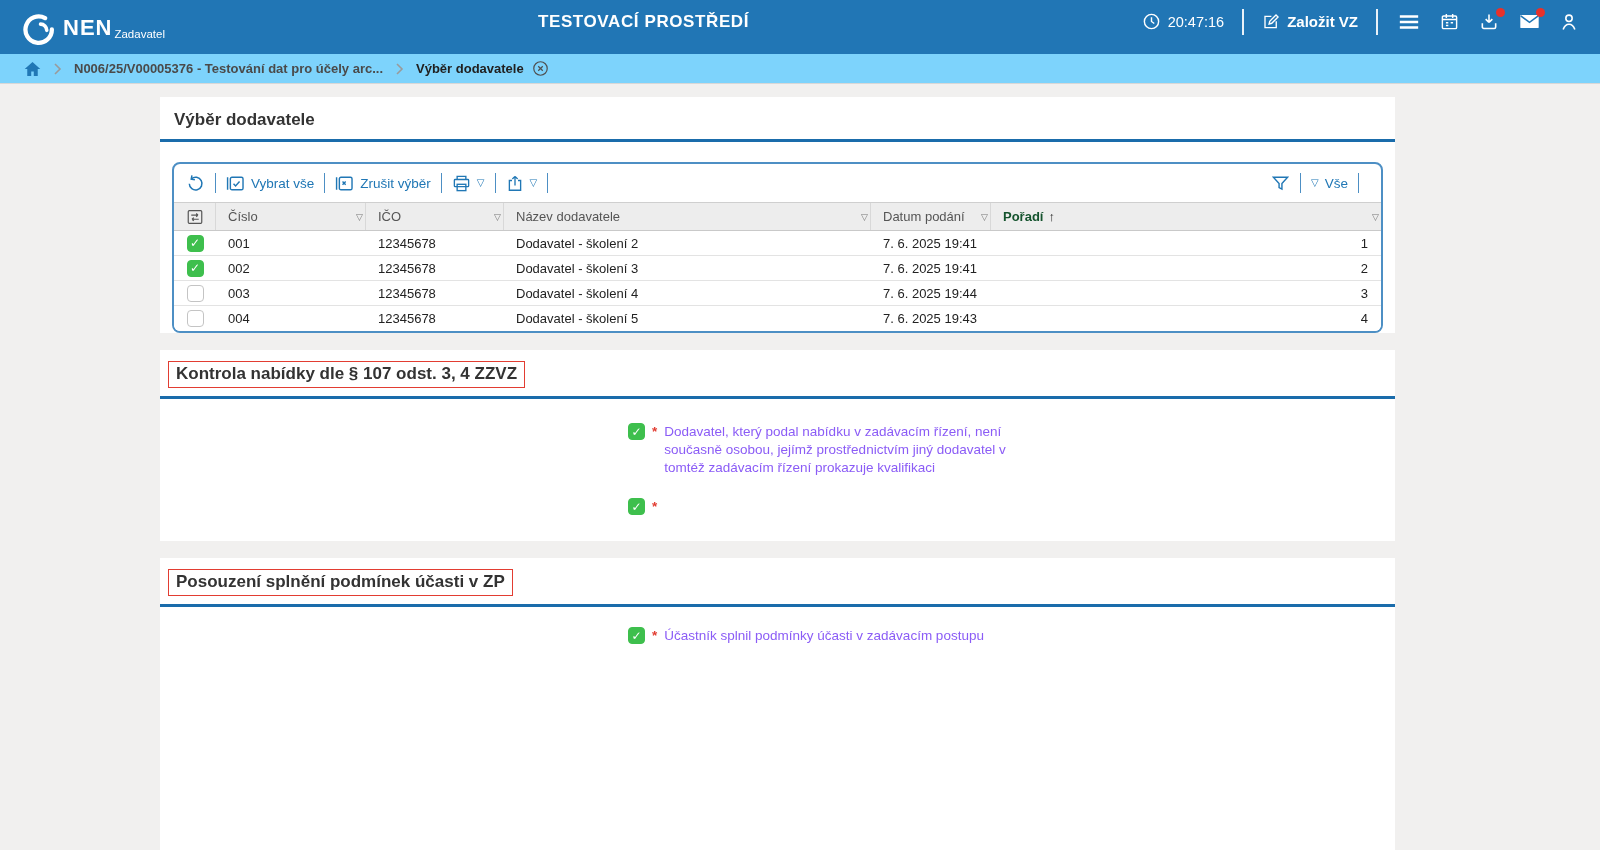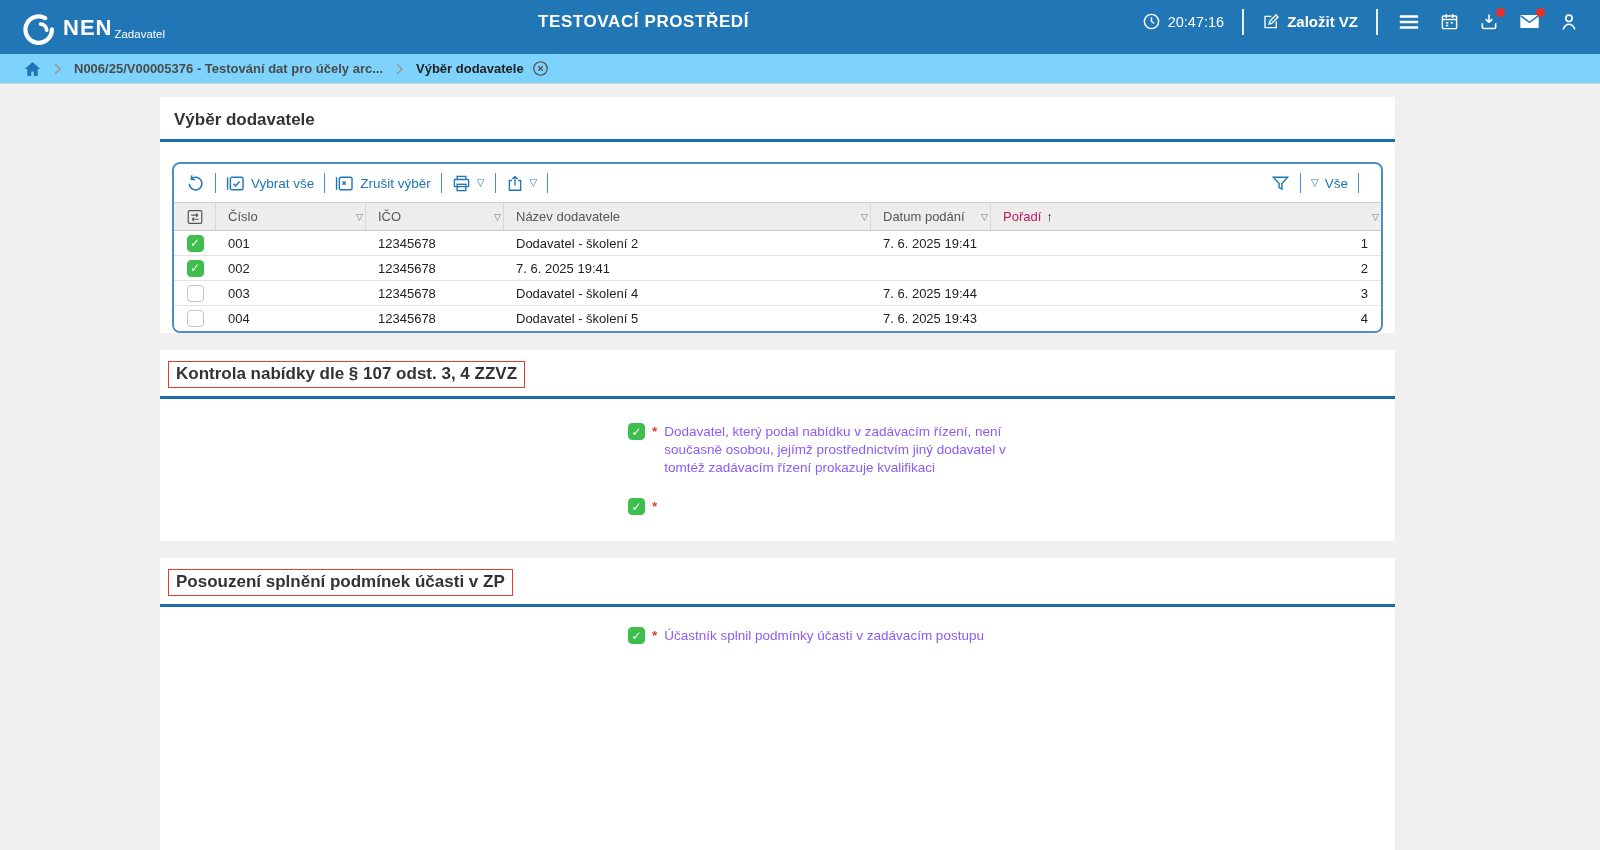--- a/index.html
+++ b/index.html
@@ -49,21 +49,21 @@
   .g-head { display:flex; background:#ededed; border-top:1px solid #cfcfcf; border-bottom:1px solid #c9c9c9; height:29px; align-items:stretch; font-size:13px; color:#555; }
   .gc { display:flex; align-items:center; padding:0 2px 0 12px; border-right:1px solid #d8d8d8; cursor:pointer; }
   .gc:last-child { border-right:none; }
   .gc .tri-h { margin-left:auto; font-size:9px; color:#777; cursor:pointer; }
   .col-check { width:42px; justify-content:center; padding:0; }
   .col-cislo { width:150px; }
   .col-ico { width:138px; }
   .col-nazev { width:367px; }
   .col-datum { width:120px; }
   .col-poradi { flex:1; }
-  .poradi-label { font-weight:normal; color:#be185d; }
+  .poradi-label { font-weight:bold; color:#14532d; }
   .sort-arrow { font-weight:bold; color:#222; margin-left:5px; font-size:13px; }
   .g-row { display:flex; height:25px; align-items:center; font-size:13px; color:#222; border-bottom:1px solid #e3e3e3; cursor:pointer; background:#fff; }
   .g-row:last-child { border-bottom:none; }
   .g-row .cell { padding:0 8px 0 12px; }
   .cell.c-check { width:42px; display:flex; justify-content:center; padding:0; }
   .cell.c-cislo { width:150px; }
   .cell.c-ico { width:138px; }
   .cell.c-nazev { width:367px; }
   .cell.c-datum { width:120px; }
   .cell.c-poradi { flex:1; text-align:right; padding-right:13px; }
@@ -320,20 +320,21 @@
           <div class="cell c-nazev">Dodavatel - školení 2</div>
           <div class="cell c-datum">7. 6. 2025 19:41</div>
           <div class="cell c-poradi">1</div>
         </div>
         <div class="g-row">
           <div class="cell c-check">
               <span class="ckbox" data-checked="true"></span>
             </div>
           <div class="cell c-cislo">002</div>
           <div class="cell c-ico">12345678</div>
+          <div class="cell c-nazev">Dodavatel - školení 3</div>
           <div class="cell c-datum">7. 6. 2025 19:41</div>
           <div class="cell c-poradi">2</div>
         </div>
         <div class="g-row">
           <div class="cell c-check">
               <span class="ckbox" data-checked="false"></span>
             </div>
           <div class="cell c-cislo">003</div>
           <div class="cell c-ico">12345678</div>
           <div class="cell c-nazev">Dodavatel - školení 4</div>

